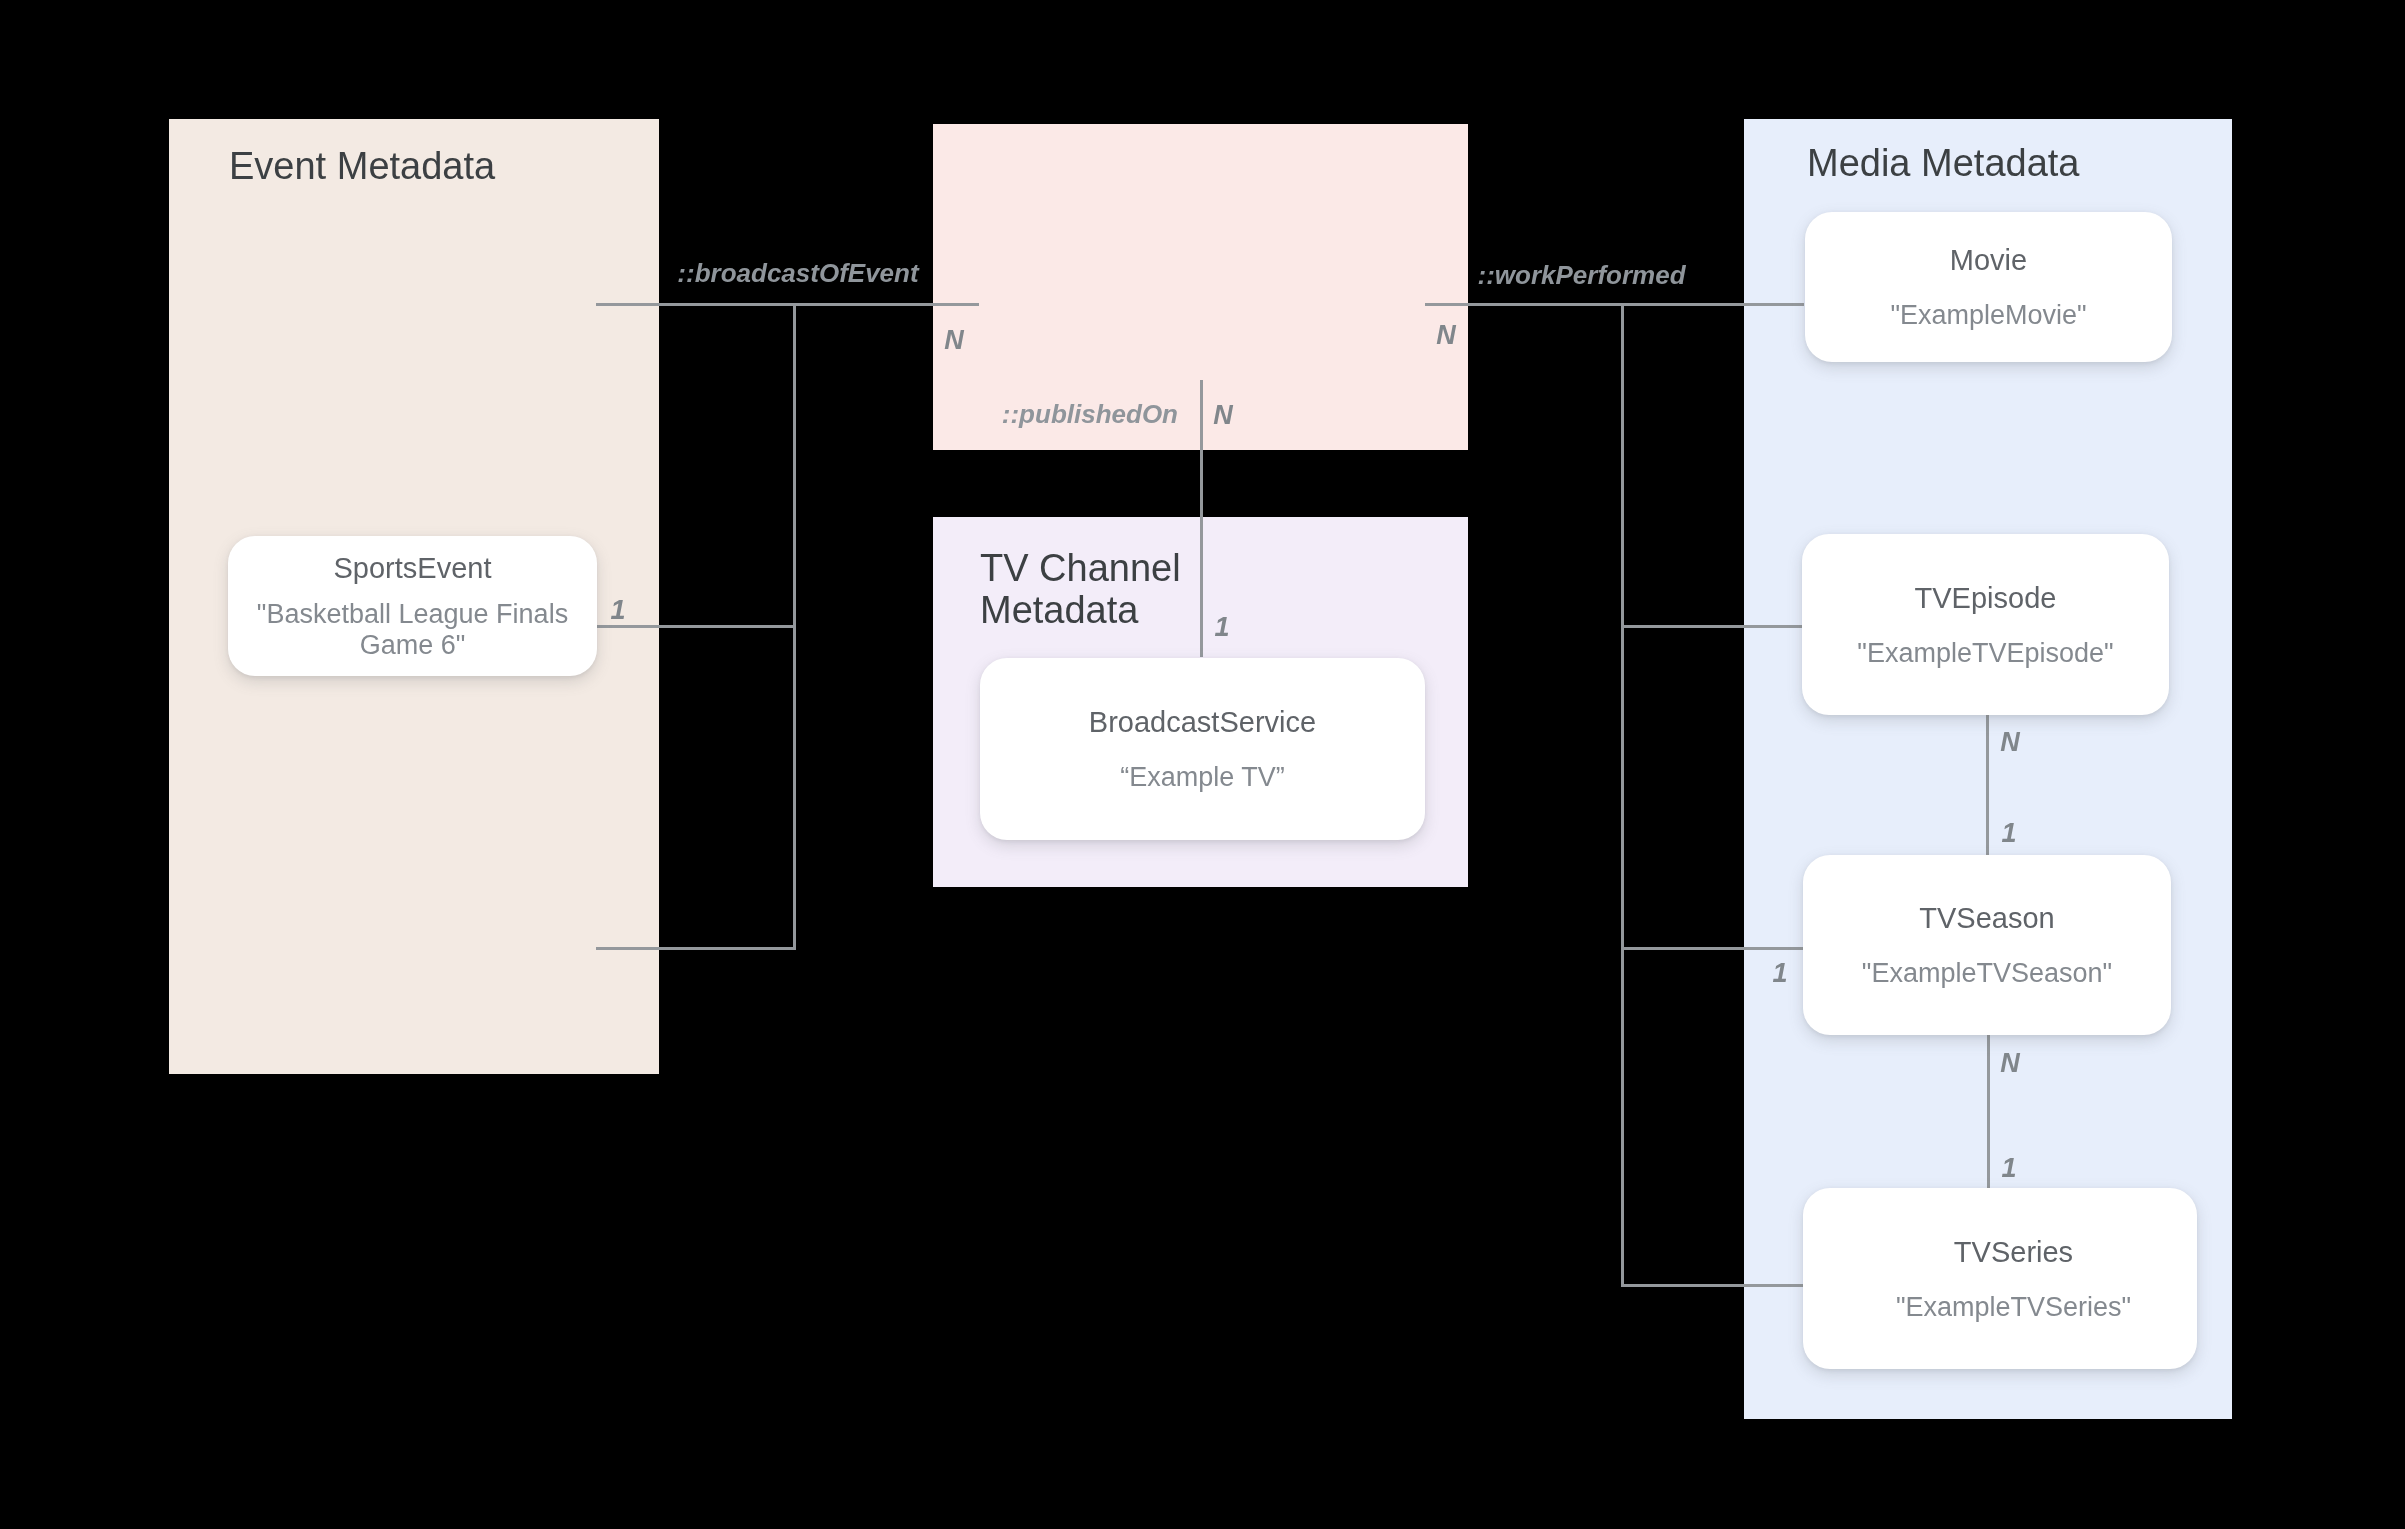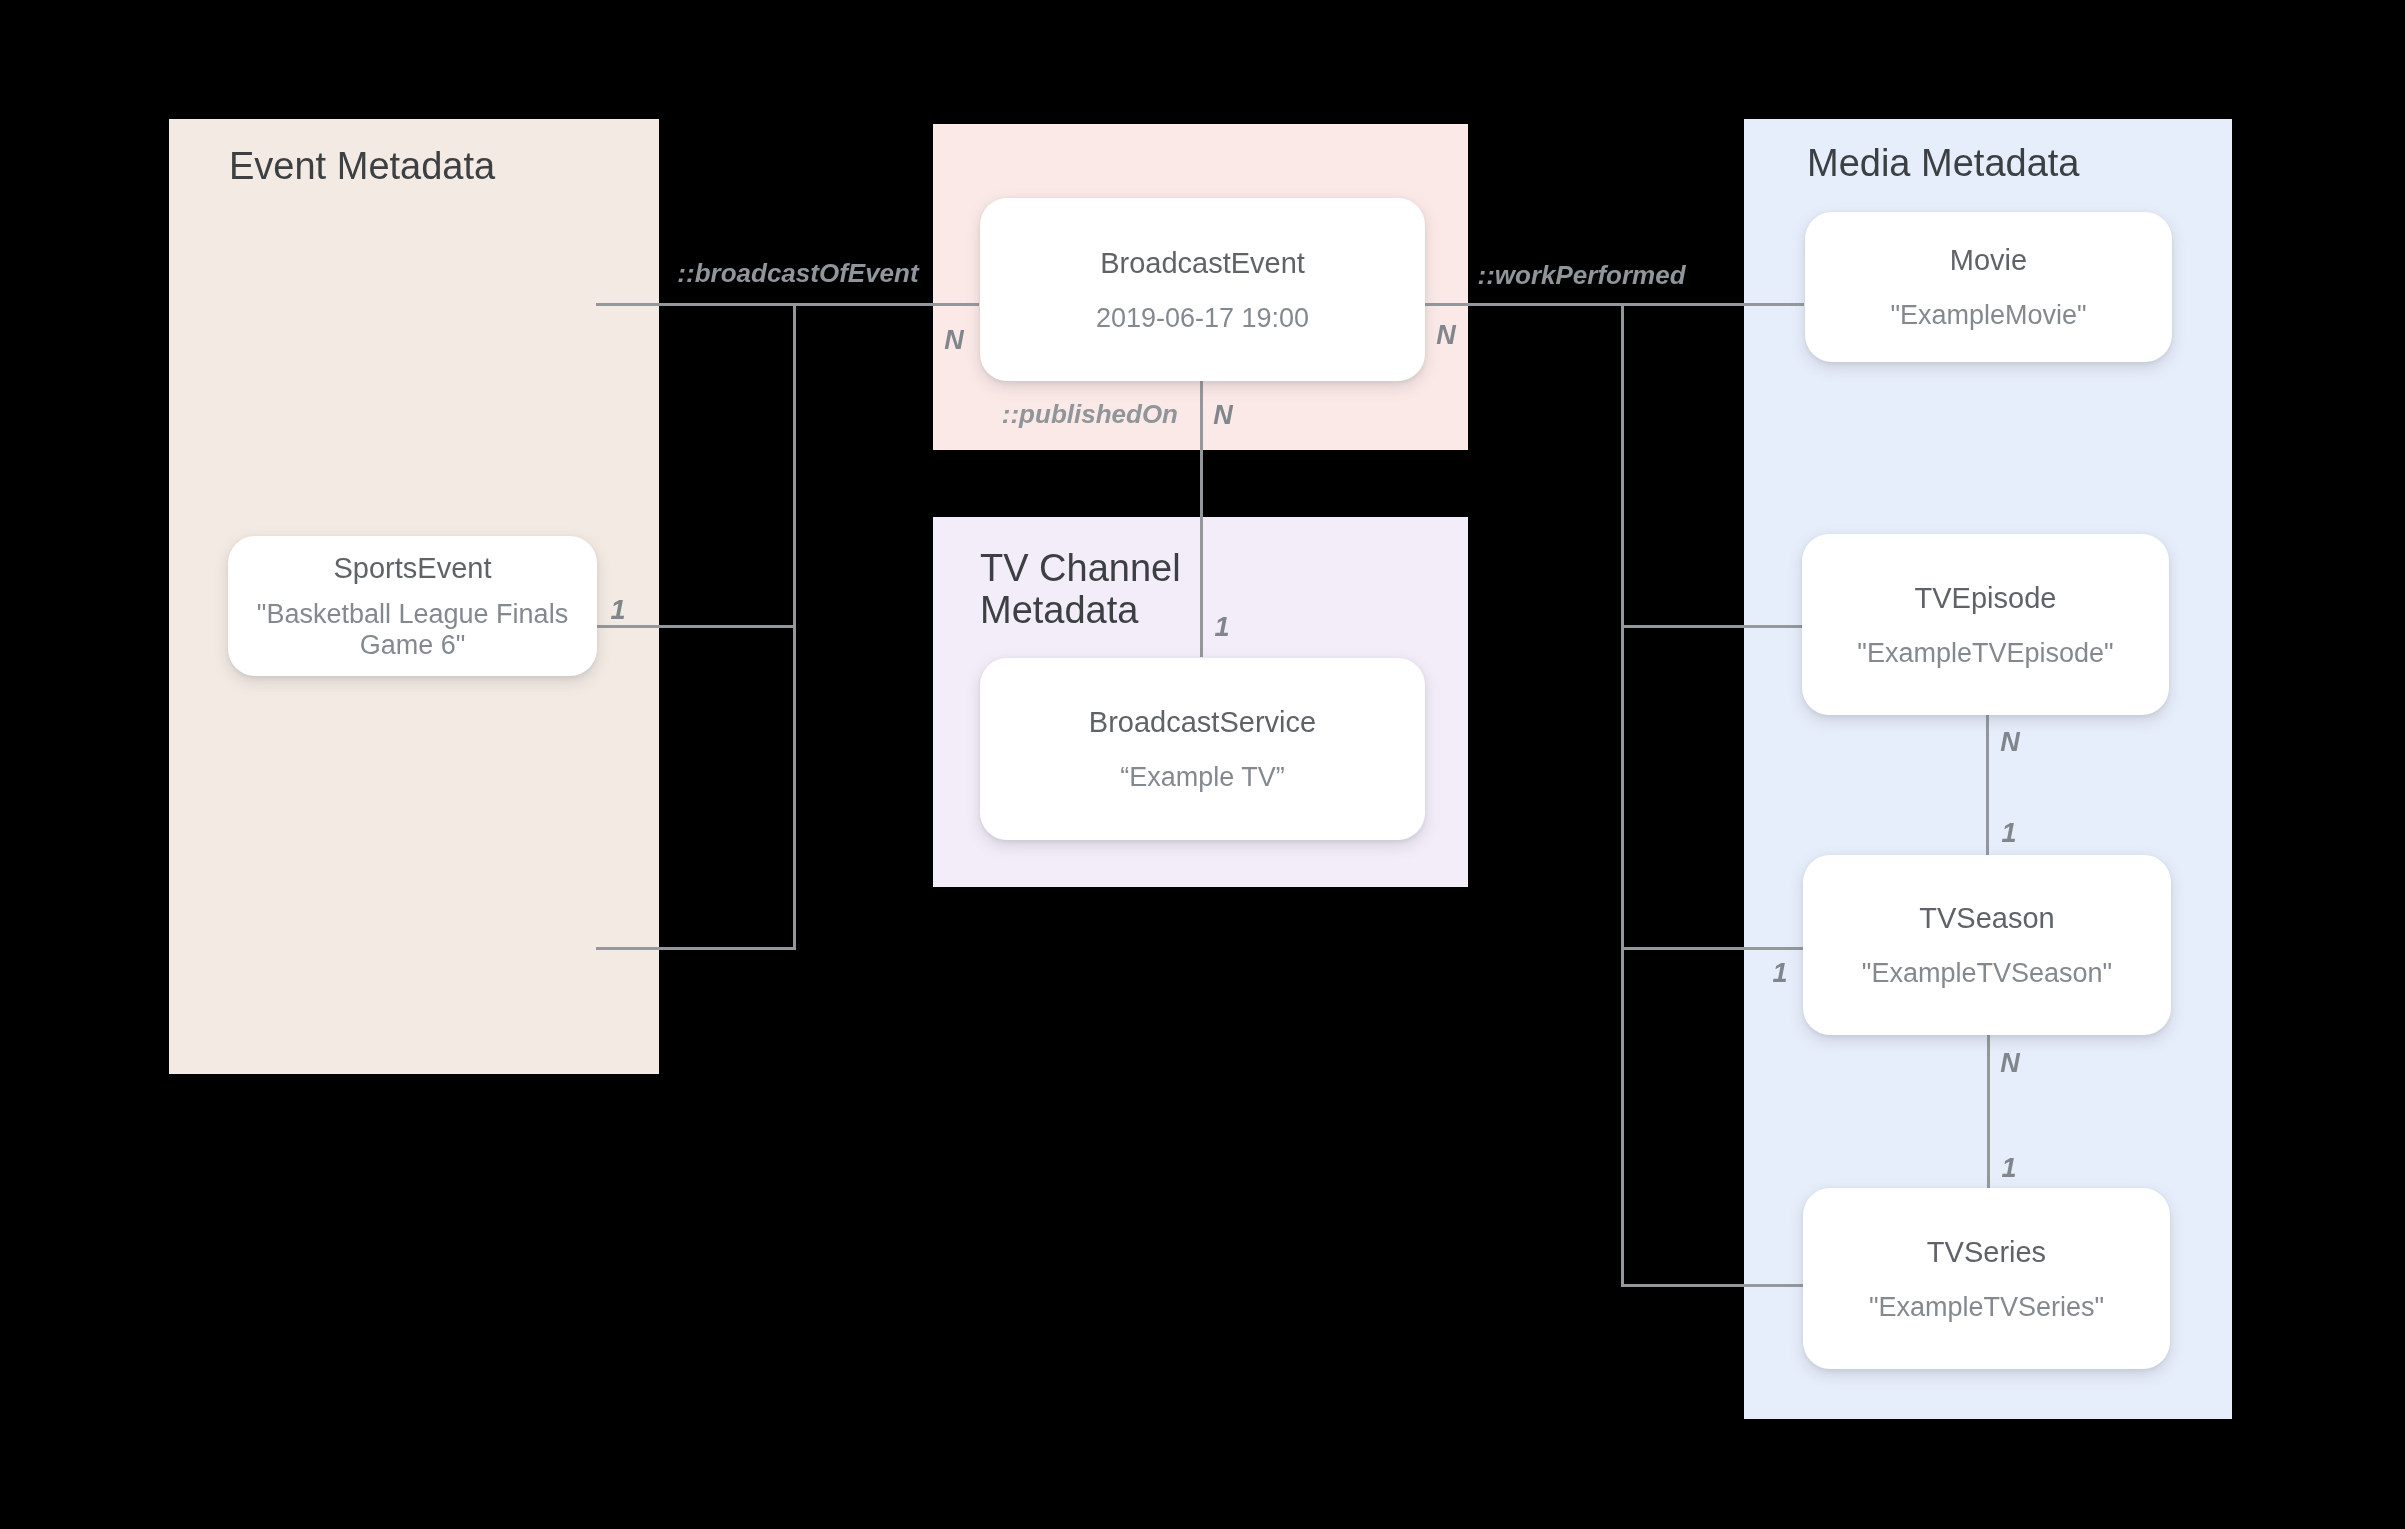--- a/index.html
+++ b/index.html
@@ -66,24 +66,20 @@
   <div class="line" style="left:1986px;top:715px;width:2.9px;height:140px;"></div>
   <div class="line" style="left:1987px;top:1034px;width:2.9px;height:154px;"></div>
 
 
   <div class="node" style="left:228px;top:536px;width:369px;height:140px;gap:13.4px;">
     <div class="node-title">SportsEvent</div>
     <div class="node-sub">"Basketball League Finals Game 6"</div>
   </div>
 
 
-  <div class="node" style="left:980px;top:198px;width:445px;height:183px;">
-    <div class="node-title">BroadcastEvent</div>
-    <div class="node-sub">2019-06-17 19:00</div>
-  </div>
 
   <div class="node" style="left:980px;top:658px;width:445px;height:182px;">
     <div class="node-title">BroadcastService</div>
     <div class="node-sub">“Example TV”</div>
   </div>
 
   <div class="node" style="left:1805px;top:212px;width:367px;height:150px;">
     <div class="node-title">Movie</div>
     <div class="node-sub">"ExampleMovie"</div>
   </div>
@@ -91,21 +87,21 @@
   <div class="node" style="left:1802px;top:534px;width:367px;height:181px;">
     <div class="node-title">TVEpisode</div>
     <div class="node-sub">"ExampleTVEpisode"</div>
   </div>
 
   <div class="node" style="left:1803px;top:855px;width:368px;height:180px;">
     <div class="node-title">TVSeason</div>
     <div class="node-sub">"ExampleTVSeason"</div>
   </div>
 
-  <div class="node" style="left:1803px;top:1188px;width:367px;height:181px;">
+  <div class="node" style="left:1803px;top:1188px;width:367px;height:181px;padding-left:27px;">
     <div class="node-title">TVSeries</div>
     <div class="node-sub">"ExampleTVSeries"</div>
   </div>
 
   <div class="edge-label" style="left:669px;top:257px;width:258px;">::broadcastOfEvent</div>
   <div class="edge-label" style="left:1467px;top:259px;width:229px;">::workPerformed</div>
   <div class="edge-label right-align" style="left:937px;top:398px;width:241px;">::publishedOn</div>
 
   <div class="card-label" style="left:937px;top:324px;">N</div>
   <div class="card-label" style="left:1429px;top:319px;">N</div>

